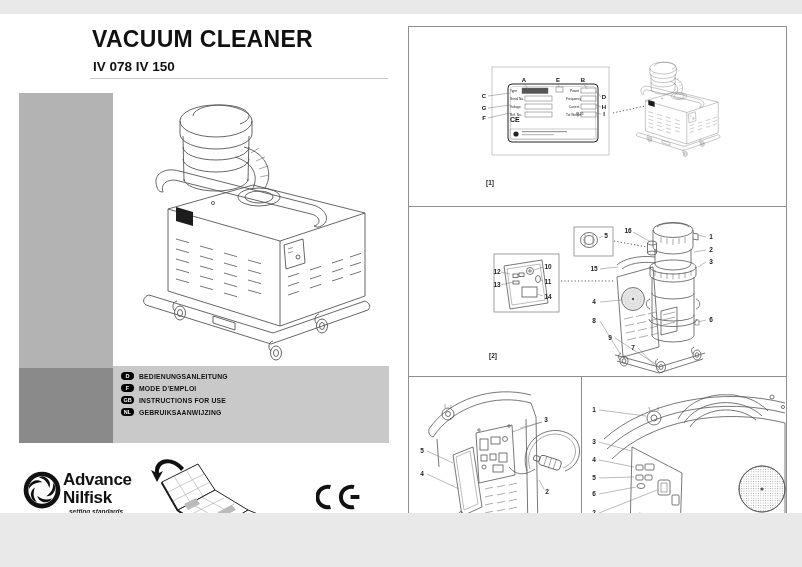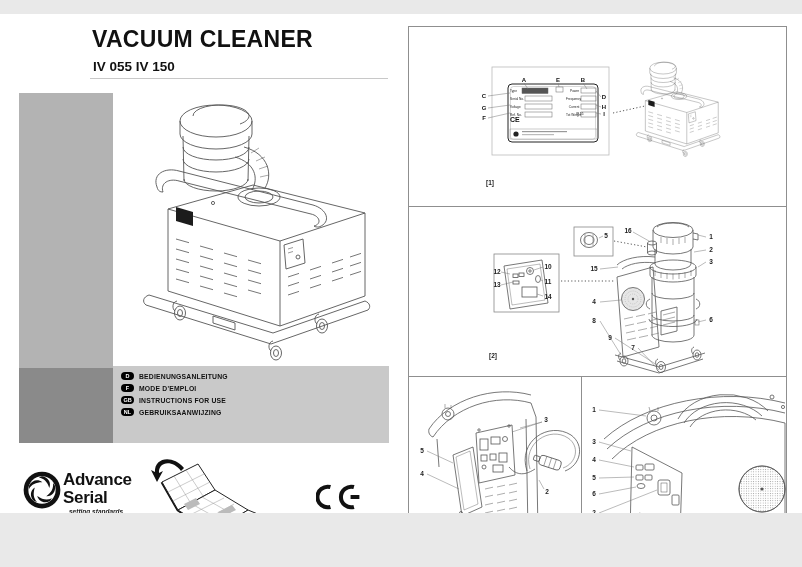--- a/index.html
+++ b/index.html
@@ -122,21 +122,21 @@
           <ellipse cx="209" cy="235" rx="5.5" ry="7"></ellipse>
           <ellipse cx="209" cy="235" rx="2.5" ry="3.5"></ellipse>
       </g>
     </g>
   </defs>
 </svg>
 
 <div class="page">
 
   <div class="title">VACUUM CLEANER</div>
-  <div class="subtitle">IV 055 IV 150</div>
+  <div class="subtitle">IV 078 IV 150</div>
   <div class="rule"></div>
 
   <div class="gray-band" style="background-color: rgb(179, 179, 179);"></div>
   <div class="gray-band-dark" style="background-color: rgb(138, 138, 138);"></div>
   <div class="lang-strip" style="background-color: rgb(201, 201, 201);"></div>
 
   <svg class="abs" style="left:113px; top:77px;" width="277" height="275" viewBox="0 0 277 275">
     <use href="#vac-main" xlink:href="#vac-main"></use>
   </svg>
 
@@ -166,21 +166,21 @@
     <g fill="#111">
       <path d="M 20,7 C 26,8 29,13 27,18 C 25,12 22,9 17,8 Z"></path>
       <path d="M 20,7 C 26,8 29,13 27,18 C 25,12 22,9 17,8 Z" transform="rotate(72 20 20)"></path>
       <path d="M 20,7 C 26,8 29,13 27,18 C 25,12 22,9 17,8 Z" transform="rotate(144 20 20)"></path>
       <path d="M 20,7 C 26,8 29,13 27,18 C 25,12 22,9 17,8 Z" transform="rotate(216 20 20)"></path>
       <path d="M 20,7 C 26,8 29,13 27,18 C 25,12 22,9 17,8 Z" transform="rotate(288 20 20)"></path>
     </g>
     <circle cx="20" cy="20" r="3.5" fill="#fff"></circle>
   </svg>
   <div class="brand-line1">Advance</div>
-  <div class="brand-line2">Serial</div>
+  <div class="brand-line2">Nilfisk</div>
   <div class="brand-tagline">setting standards</div>
 
   <svg class="abs" style="left:140px; top:438px;" width="170" height="118" viewBox="0 0 170 118">
     <g stroke="#222" stroke-width="1" fill="#fff">
       <path d="M 22,30 L 38,58 L 72,80 L 106,96 L 132,106" stroke="#111" stroke-width="3" fill="none"></path>
       <path d="M 22,30 L 58,12 L 75,38 L 38,58 Z"></path>
       <path d="M 38,58 L 75,38 L 108,58 L 72,80 Z"></path>
       <path d="M 72,80 L 108,58 L 142,72 L 106,96 Z"></path>
       <path d="M 106,96 L 142,72 L 168,82 L 132,106 Z"></path>
     </g>

